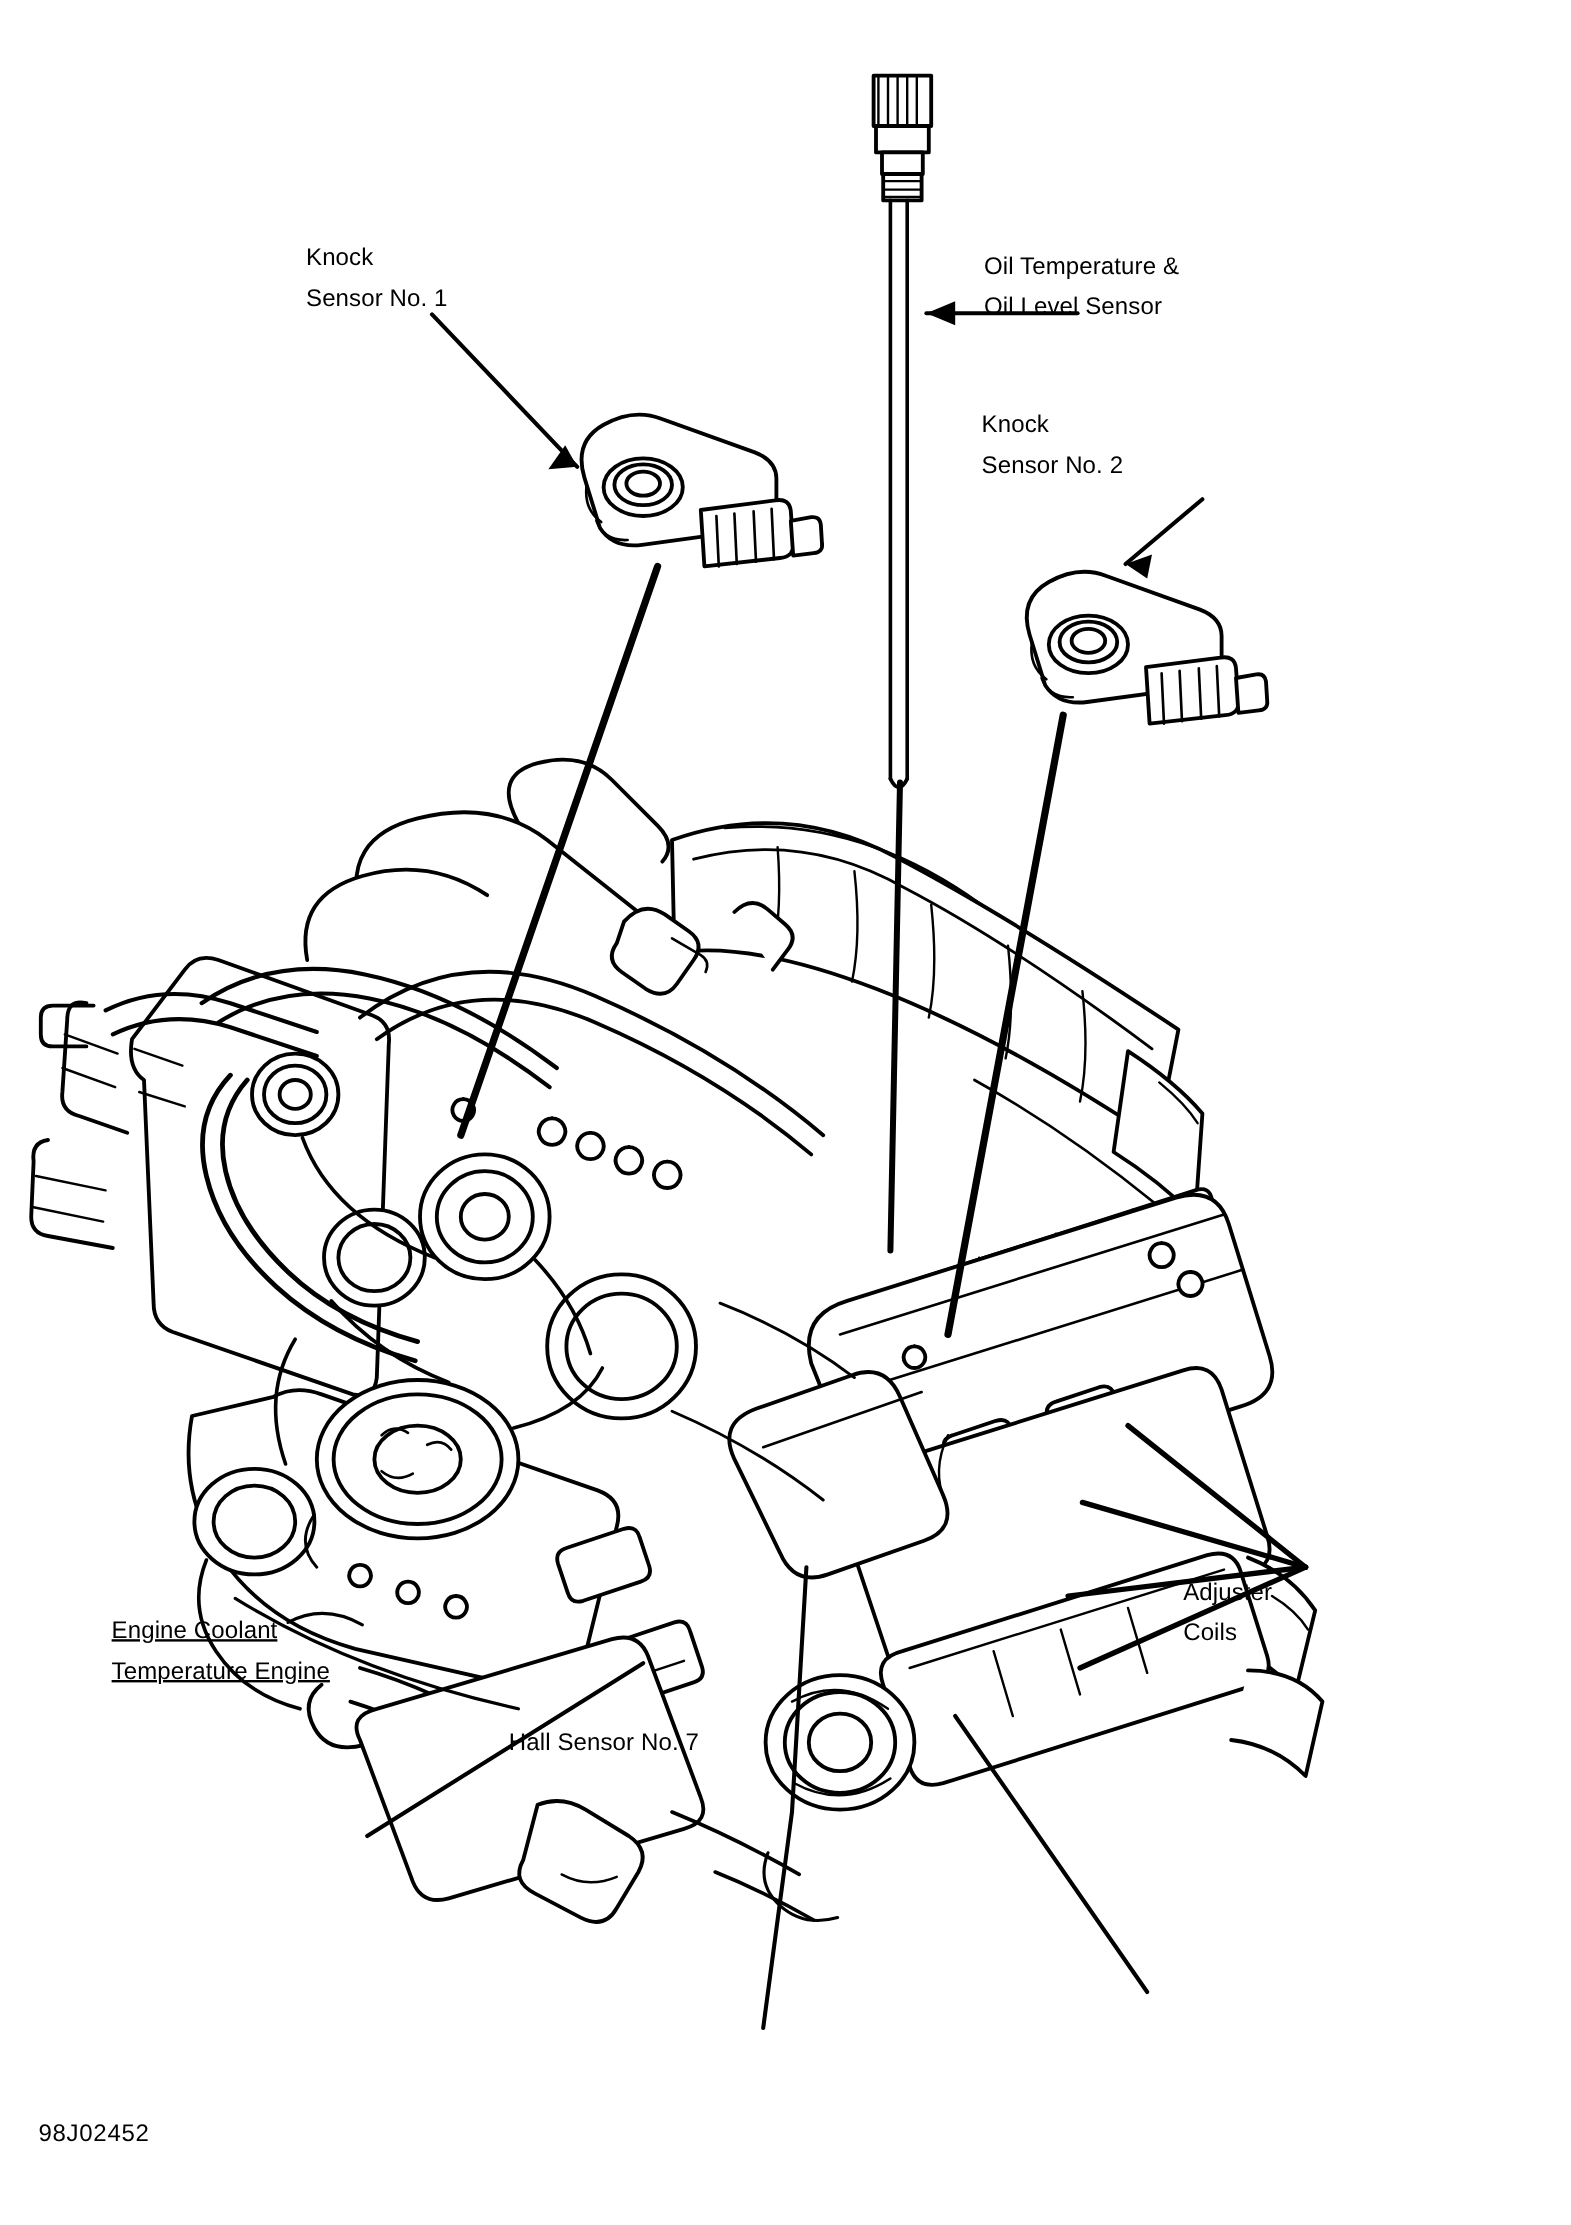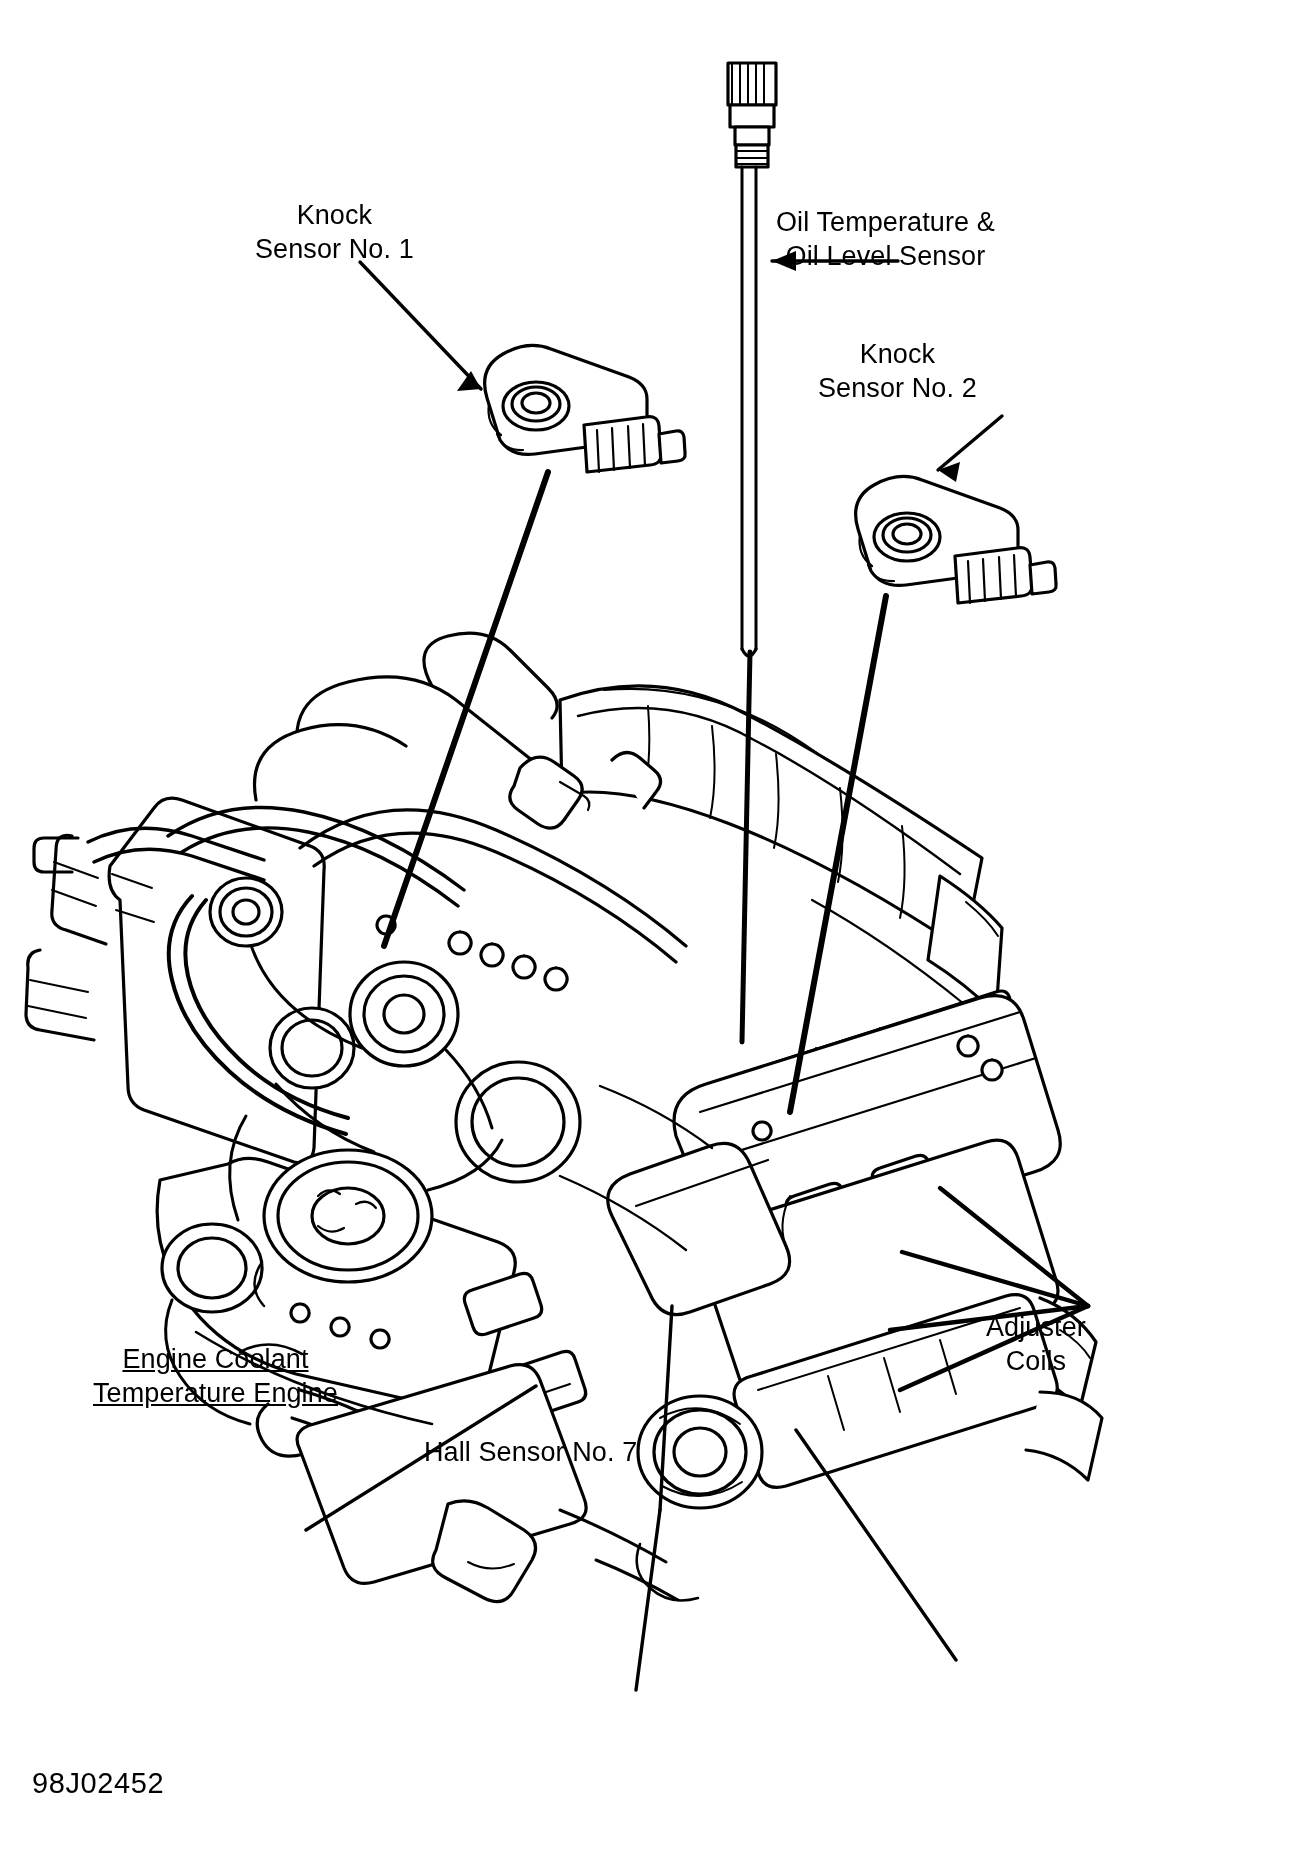--- a/index.html
+++ b/index.html
@@ -20,38 +20,37 @@
   }
   #artwork {
     position: absolute;
     left: 0;
     top: 0;
     width: 1309px;
     height: 1854px;
   }
   .callout {
     position: absolute;
-    font-size: 27px;
+    font-size: 20px;
     line-height: 34px;
     letter-spacing: 0.1px;
     white-space: pre;
     color: #000000;
-    text-align: center;
   }
   .figure-id {
     position: absolute;
     left: 32px;
     top: 1767px;
-    font-size: 29px;
+    font-size: 20px;
     letter-spacing: 0.6px;
     color: #000000;
   }
   
   #lbl-knock1      { left: 255px;  top: 198px; }
-  #lbl-oiltemp     { left: 776px;  top: 205px; }
+  #lbl-oiltemp     { left: 820px;  top: 205px; }
   #lbl-knock2      { left: 818px;  top: 337px; }
   #lbl-ignition    { left: 986px;  top: 1310px; }
   #lbl-coolant     { left: 93px;   top: 1342px; text-decoration: underline; }
   #lbl-hall        { left: 424px;  top: 1435px; }
   #lbl-camshaft    { left: 770px;  top: 1395px; }
 </style>
 </head>
 <body>
 
 <div id="page">

